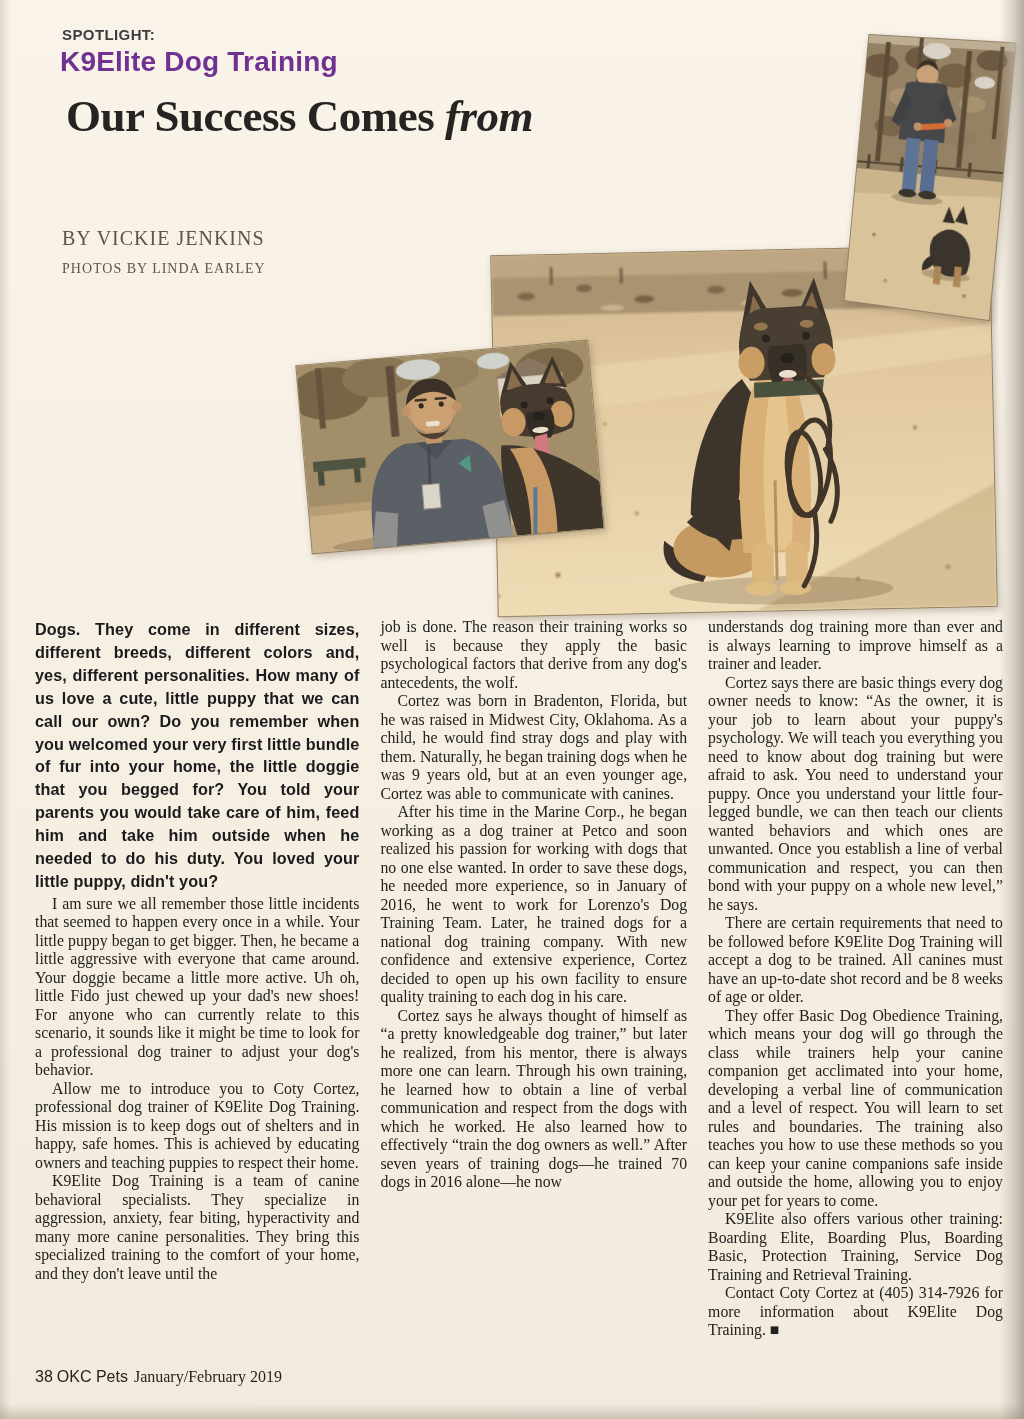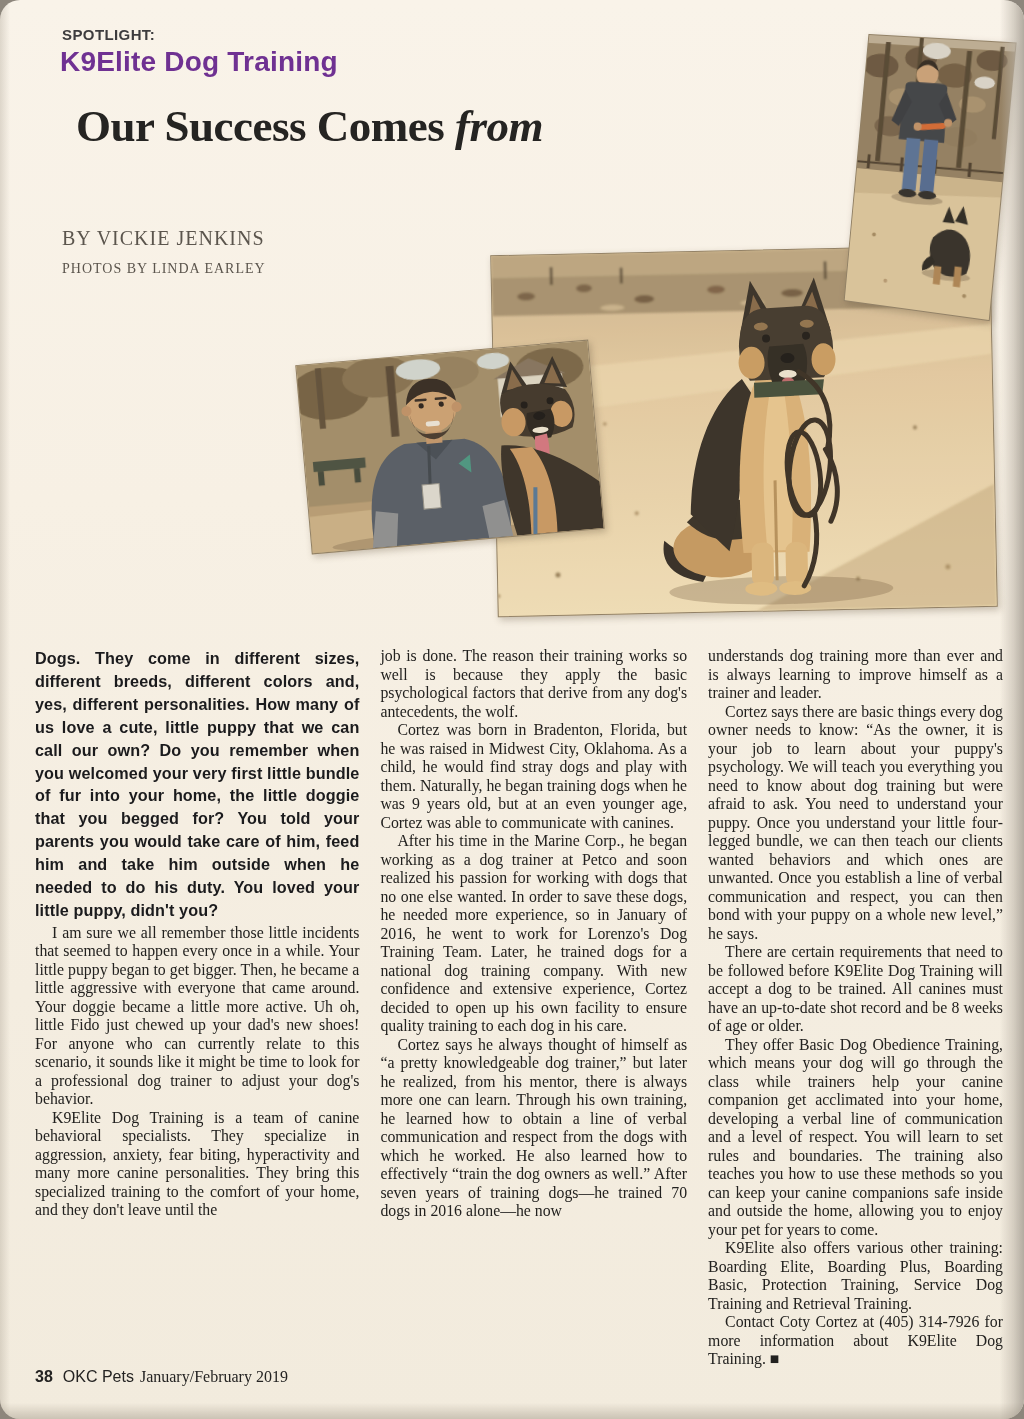--- a/index.html
+++ b/index.html
@@ -4,71 +4,70 @@
 <style>
   html,body{margin:0;padding:0;background:#8d867c;}
   .page{
     position:relative;
     width:1024px;height:1419px;
     margin:0 auto;
     overflow:hidden;
     background:linear-gradient(180deg,#f9f3e9 0%,#f7f0e4 35%,#f4ede0 70%,#f2ebdd 100%);
     font-family:"Liberation Serif","DejaVu Serif",serif;
     color:#1e1d1c;
-    border-radius:20px;
   }
   
   .edge-right{position:absolute;right:0;top:0;width:24px;height:100%;z-index:9;
     background:linear-gradient(90deg,rgba(190,180,165,0) 0%,rgba(190,182,170,.55) 55%,#b2aba0 100%);}
   .edge-left{position:absolute;left:0;top:0;width:10px;height:100%;z-index:9;
     background:linear-gradient(90deg,rgba(150,140,125,.28),rgba(150,140,125,0));}
   .edge-bottom{position:absolute;left:0;bottom:0;width:100%;height:16px;z-index:9;
     background:linear-gradient(180deg,rgba(140,130,115,0),rgba(140,130,115,.38));}
 
   
   .masthead{position:absolute;left:0;top:0;width:640px;z-index:4;}
   .spotlight{position:absolute;left:62px;top:26px;
     font-family:"Liberation Sans",sans-serif;font-weight:700;font-size:15px;
     letter-spacing:.4px;color:#3d3c3e;}
   .brand{position:absolute;left:60px;top:46px;
     font-family:"Liberation Sans",sans-serif;font-weight:700;font-size:28px;
     letter-spacing:.2px;color:#6f3192;}
-  .headline{position:absolute;left:58px;top:84px;margin:18px;width:600px;
+  .headline{position:absolute;left:58px;top:84px;margin:8px;width:600px;
     font-family:"Liberation Serif","DejaVu Serif",serif;font-weight:700;
     font-size:45px;line-height:49px;letter-spacing:-.5px;color:#252422;}
   .headline em{font-style:italic;font-weight:600;}
   .byline{position:absolute;left:62px;top:204px;font-size:20px;letter-spacing:1px;color:#5b554d;margin-top:23px;}
   .credit{position:absolute;left:62px;top:230px;font-size:14px;letter-spacing:1px;color:#5b554d;margin-top:31px;}
 
   
   .photo{position:absolute;border:1px solid rgba(90,75,58,.55);
     box-shadow:2px 3px 7px rgba(95,80,58,.32);background:#d8c49c;}
   .photo svg{width:100%;height:100%;display:block;}
   .photo::after{content:"";position:absolute;inset:0;background:rgba(243,225,192,.10);pointer-events:none;}
   .photo-main{left:494px;top:250px;width:498px;height:360px;transform:rotate(-1.2deg);z-index:1;}
   .photo-field{left:853px;top:38px;width:148px;height:272px;
     transform:perspective(600px) rotateY(-10deg) rotate(5.5deg);z-index:2;}
   .photo-trainer{left:303px;top:352px;width:292px;height:188px;transform:rotate(-5deg);z-index:3;}
 
   
-  .columns{position:absolute;left:35px;top:647px;width:968px;display:flex;gap:21px;z-index:4;}
+  .columns{position:absolute;left:35px;top:618px;width:968px;display:flex;gap:21px;z-index:4;}
   .col{text-align:justify;}
   .col1{width:330px;}
   .col2{width:312px;}
   .col3{width:300px;}
   p{margin:0;}
   .lead{font-family:"Liberation Sans",sans-serif;font-weight:700;
     font-size:16.2px;line-height:22.9px;letter-spacing:.1px;color:#1b1b1d;
     text-align:justify;margin-bottom:2px;}
   .body{font-size:15.8px;line-height:18.5px;color:#22211f;hyphens:auto;}
   .indent{text-indent:17px;}
 
   
   .pagefooter{position:absolute;left:35px;top:1368px;z-index:4;font-size:16px;color:#242322;}
-  .pageno{font-family:"Liberation Sans",sans-serif;font-weight:700;margin-right:10px;}
+  .pageno{font-family:"Liberation Sans",sans-serif;font-weight:400;margin-right:4px;}
   .mag{font-family:"Liberation Sans",sans-serif;font-weight:400;margin-right:6px;}
   .issue{font-family:"Liberation Serif","DejaVu Serif",serif;}
 </style>
 </head>
 <body>
 
 <div class="page">
 
   <header class="masthead">
     <div class="spotlight">SPOTLIGHT:</div>
@@ -286,20 +285,21 @@
         <path d="M204,100 C216,120 220,150 218,186 L244,186 C246,150 240,118 226,100 Z" fill="#c3915a"></path>
         <line x1="226" y1="140" x2="222" y2="186" stroke="#4a6e8f" stroke-width="4"></line>
       </g>
     </svg>
   </div>
 
   <main class="columns">
     <section class="col col1">
       <p class="lead">Dogs. They come in different sizes, different breeds, different colors and, yes, different personalities. How many of us love a cute, little puppy that we can call our own? Do you remember when you welcomed your very first little bundle of fur into your home, the little doggie that you begged for? You told your parents you would take care of him, feed him and take him outside when he needed to do his duty. You loved your little puppy, didn't you?</p>
       <p class="body indent">I am sure we all remember those little incidents that seemed to happen every once in a while. Your little puppy began to get bigger. Then, he became a little aggressive with everyone that came around. Your doggie became a little more active. Uh oh, little Fido just chewed up your dad's new shoes! For anyone who can currently relate to this scenario, it sounds like it might be time to look for a professional dog trainer to adjust your dog's behavior.</p>
+      <p class="body indent">Allow me to introduce you to Coty Cortez, professional dog trainer of K9Elite Dog Training. His mission is to keep dogs out of shelters and in happy, safe homes. This is achieved by educating owners and teaching puppies to respect their home.</p>
       <p class="body indent">K9Elite Dog Training is a team of canine behavioral specialists. They specialize in aggression, anxiety, fear biting, hyperactivity and many more canine personalities. They bring this specialized training to the comfort of your home, and they don't leave until the</p>
     </section>
     <section class="col col2">
       <p class="body">job is done. The reason their training works so well is because they apply the basic psychological factors that derive from any dog's antecedents, the wolf.</p>
       <p class="body indent">Cortez was born in Bradenton, Florida, but he was raised in Midwest City, Oklahoma. As a child, he would find stray dogs and play with them. Naturally, he began training dogs when he was 9 years old, but at an even younger age, Cortez was able to communicate with canines.</p>
       <p class="body indent">After his time in the Marine Corp., he began working as a dog trainer at Petco and soon realized his passion for working with dogs that no one else wanted. In order to save these dogs, he needed more experience, so in January of 2016, he went to work for Lorenzo's Dog Training Team. Later, he trained dogs for a national dog training company. With new confidence and extensive experience, Cortez decided to open up his own facility to ensure quality training to each dog in his care.</p>
       <p class="body indent">Cortez says he always thought of himself as “a pretty knowledgeable dog trainer,” but later he realized, from his mentor, there is always more one can learn. Through his own training, he learned how to obtain a line of verbal communication and respect from the dogs with which he worked. He also learned how to effectively “train the dog owners as well.” After seven years of training dogs—he trained 70 dogs in 2016 alone—he now</p>
     </section>
     <section class="col col3">
       <p class="body">understands dog training more than ever and is always learning to improve himself as a trainer and leader.</p>

